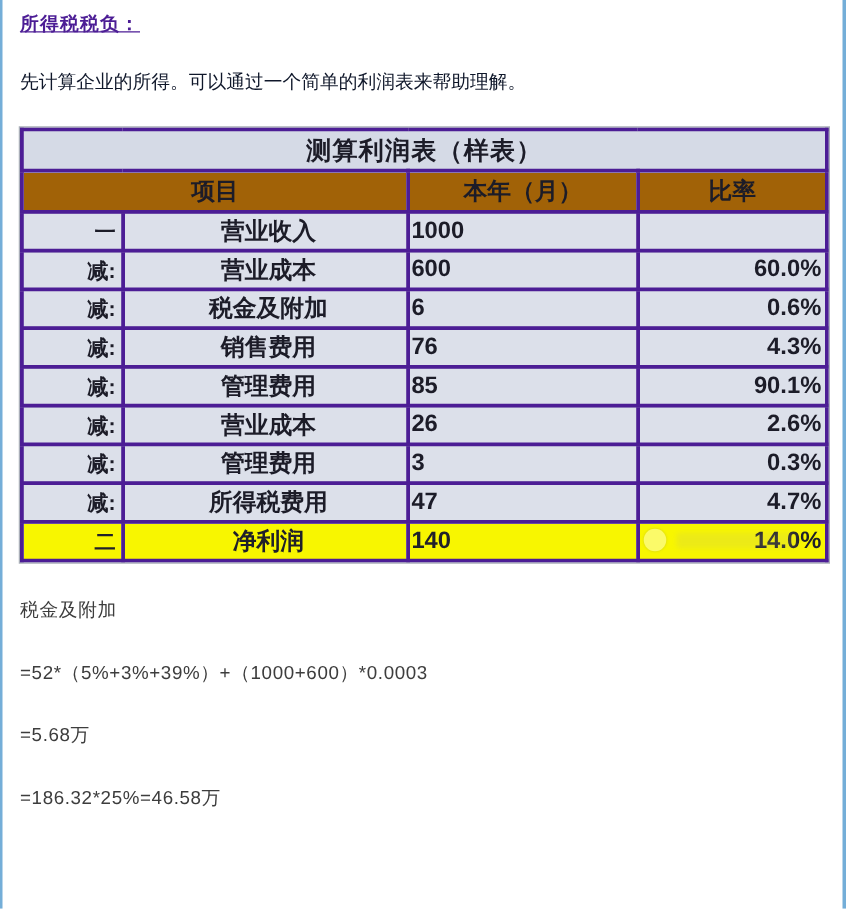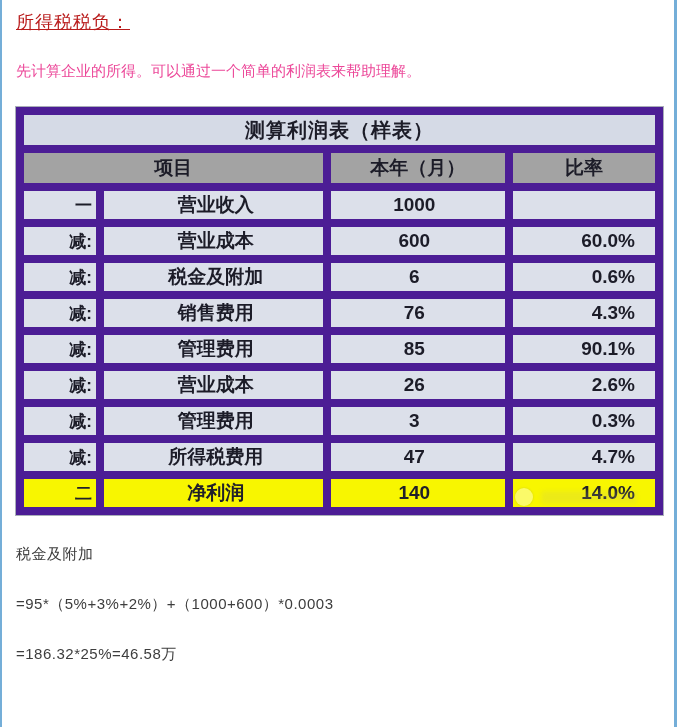--- a/index.html
+++ b/index.html
@@ -18,78 +18,78 @@
     position: absolute;
     inset: 0;
     box-sizing: border-box;
     border-left: 2px solid #74aed8;
     border-right: 3px solid #74aed8;
     padding: 10px 16px 0 14px;
     background: #ffffff;
   }
   .heading-link {
     display: inline-block;
-    font-size: 18px;
-    font-weight: normal;
-    color: #b91c1c;
+    font-size: 15px;
+    font-weight: bold;
+    color: #4c1d95;
     text-decoration: underline;
     letter-spacing: 1px;
     cursor: pointer;
   }
   .intro {
     margin: 28px 0 0 0;
     font-size: 15px;
     line-height: 18px;
-    color: #ec4899;
+    color: #0f172a;
   }
   
   .table-shot {
     position: relative;
     margin-top: 27px;
     width: 647px;
     background: #c9ced9;
     outline: 1px solid #a9aeb8;
   }
   table.profit-table {
     width: 100%;
     border-collapse: collapse;
     table-layout: fixed;
   }
   table.profit-table th,
   table.profit-table td {
-    border: 8px solid #4c1d95;
+    border: 3px solid #4c1d95;
     color: #1c1c28;
     overflow: hidden;
     white-space: nowrap;
   }
   tr.title-row th {
     background: #d5dae6;
     font-size: 20px;
     font-weight: bold;
     text-align: center;
     height: 28px;
     letter-spacing: 1px;
   }
   tr.header-row th {
-    background: #a3a3a3;
+    background: #a16207;
     font-size: 19px;
     font-weight: bold;
     text-align: center;
     height: 28px;
   }
   tbody tr td {
     background: #dce0ea;
     height: 26px;
     font-size: 19px;
     font-weight: bold;
   }
   td.prefix { text-align: right; padding-right: 4px; font-size: 17px; }
   td.item   { text-align: center;  padding-left: 6px; }
-  td.amount { text-align: center; padding-right: 8px; }
-  td.ratio  { text-align: right; padding-right: 20px; }
+  td.amount { text-align: left; padding-right: 8px; }
+  td.ratio  { text-align: right; padding-right: 3px; }
   tbody tr.highlight td {
     background: #f8f600;
     color: #20202a;
   }
   
   .watermark {
     position: absolute;
     right: 18px;
     bottom: 5px;
     width: 130px;
@@ -214,17 +214,18 @@
         </tbody>
     </table>
     <div class="watermark">
       <span class="wm-circle"></span>
       <span class="wm-blur"></span>
     </div>
   </div>
 
   <div class="notes" id="notes">
       <p class="note">税金及附加</p>
-      <p class="note">=95*（5%+3%+2%）+（1000+600）*0.0003</p>
+      <p class="note">=52*（5%+3%+39%）+（1000+600）*0.0003</p>
+      <p class="note">=5.68万</p>
       <p class="note">=186.32*25%=46.58万</p>
     </div>
 
 </div>
 
 </body></html>

